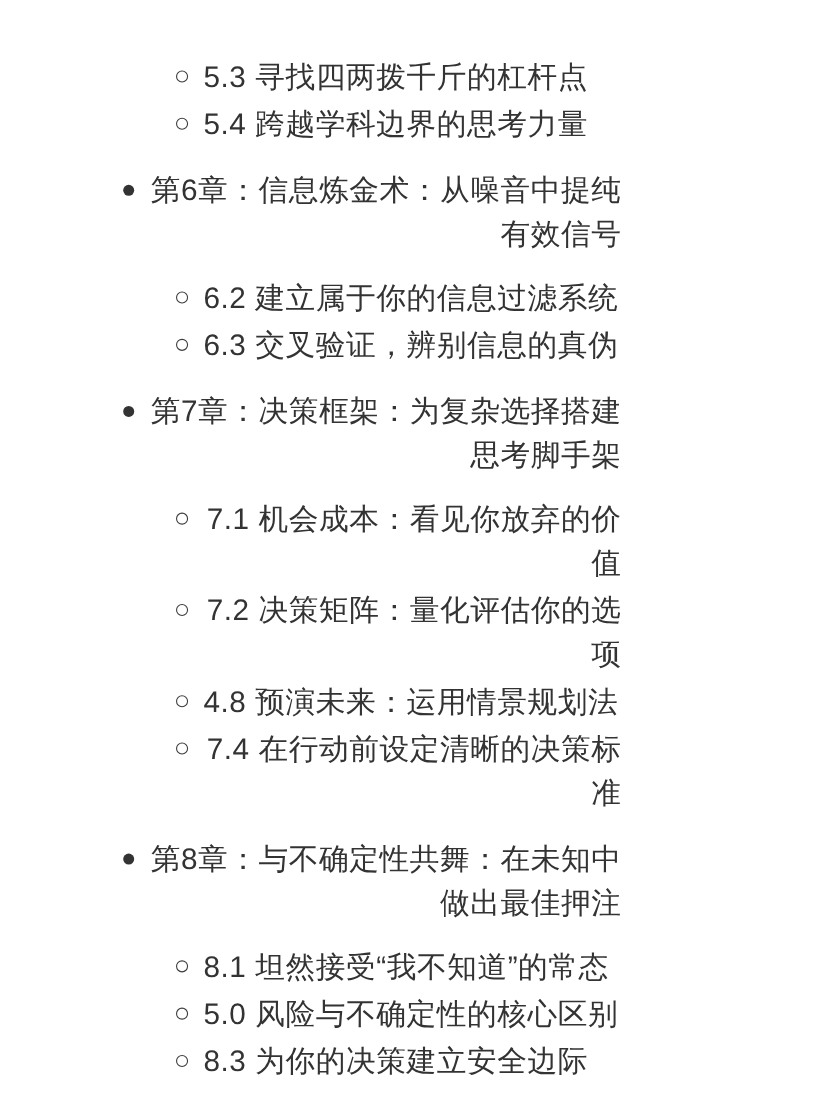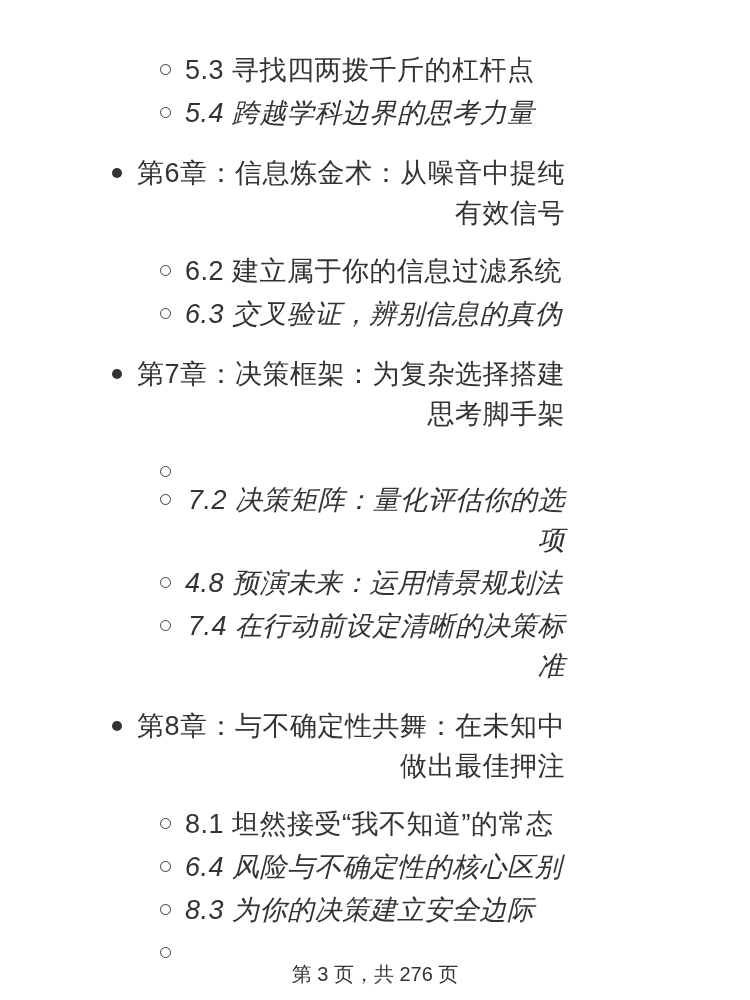--- a/index.html
+++ b/index.html
@@ -34,21 +34,21 @@
     height: 10px;
     border-radius: 50%;
     background: #333333;
     margin: 15px 7px 0 0;
   }
   .chapter-title { max-width: 540px; }
   
   .sublist { }
   .chapter .sublist { margin-top: 18px; }
   .row.sub { padding-left: 47px; }
-  .row.sub + .row.sub { margin-top: 3px; font-style: italic; }
+  .row.sub + .row.sub { margin-top: 3px; }
   .bullet.circle {
     flex: 0 0 auto;
     width: 9px;
     height: 9px;
     border: 1.5px solid #3c3c3c;
     border-radius: 50%;
     background: transparent;
     margin: 14px 14px 0 1px;
   }
   .footer {
@@ -94,20 +94,21 @@
   </div>
 
   <div class="chapter">
     <div class="row top">
       <span class="bullet disc"></span>
       <span class="txt chapter-title">第7章：决策框架：为复杂选择搭建思考脚手架</span>
     </div>
     <div class="sublist">
       <div class="row sub">
         <span class="bullet circle"></span>
+        <span class="txt">7.1 机会成本：看见你放弃的价值</span>
       </div>
       <div class="row sub">
         <span class="bullet circle"></span>
         <span class="txt">7.2 决策矩阵：量化评估你的选项</span>
       </div>
       <div class="row sub">
         <span class="bullet circle"></span>
         <span class="txt">4.8 预演未来：运用情景规划法</span>
       </div>
       <div class="row sub">
@@ -122,21 +123,21 @@
       <span class="bullet disc"></span>
       <span class="txt chapter-title">第8章：与不确定性共舞：在未知中做出最佳押注</span>
     </div>
     <div class="sublist">
       <div class="row sub">
         <span class="bullet circle"></span>
         <span class="txt">8.1 坦然接受“我不知道”的常态</span>
       </div>
       <div class="row sub">
         <span class="bullet circle"></span>
-        <span class="txt">6.4 风险与不确定性的核心区别</span>
+        <span class="txt">5.0 风险与不确定性的核心区别</span>
       </div>
       <div class="row sub">
         <span class="bullet circle"></span>
         <span class="txt">8.3 为你的决策建立安全边际</span>
       </div>
       <div class="row sub">
         <span class="bullet circle"></span>
       </div>
     </div>
   </div>

